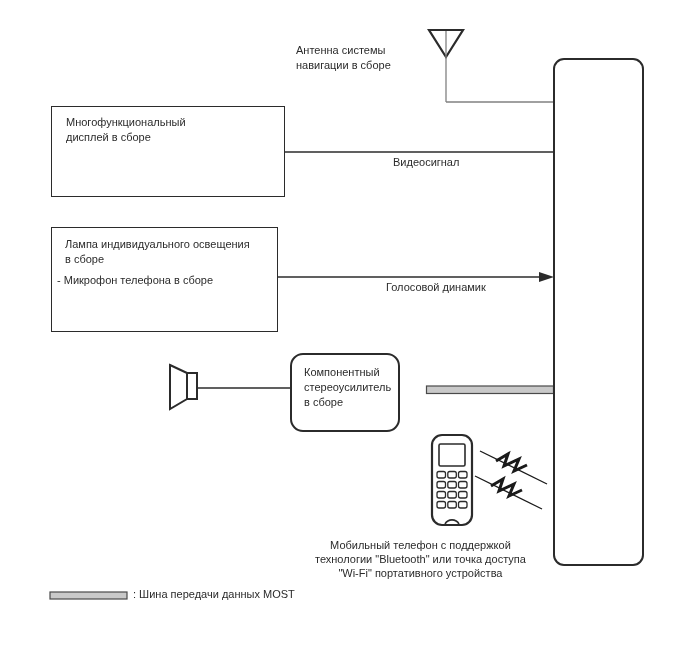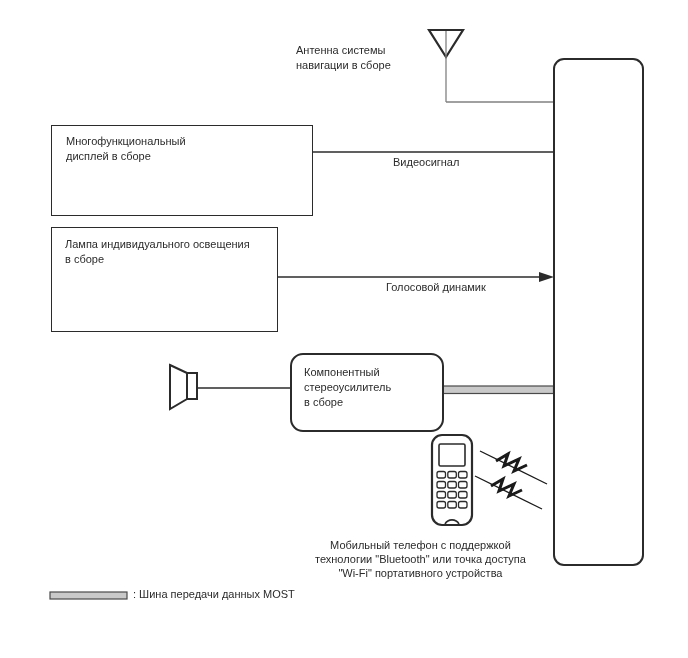--- a/index.html
+++ b/index.html
@@ -77,36 +77,37 @@
       <line x1="0" y1="0" x2="67" y2="33" stroke-width="1.3"></line>
       <polyline points="16,10 28,3 24,15 39,8 34,20 47,14" stroke-width="3" stroke-linejoin="miter"></polyline>
     </g>
 
     <rect x="50" y="592" width="77" height="7" fill="#c9c9c9" stroke="#4a4a4a" stroke-width="1.2"></rect>
   </svg>
 
   <div class="lbl" id="antenna-label" style="left:296px;top:27px;margin-top:16px;">Антенна системы
 навигации в сборе</div>
 
-  <div class="box" id="display-box" style="left:51px;top:106px;width:262px;height:91px;margin-top:19px;">
+  <div class="box" id="display-box" style="left:51px;top:106px;width:234px;height:91px;">
     <div class="box-text" style="left:14px;top:8px;">Многофункциональный
 дисплей в сборе</div>
   </div>
 
   <div class="lbl" id="video-label" style="left:377px;top:156px;padding-left:16px;">Видеосигнал</div>
 
   <div class="box" id="lamp-box" style="left:51px;top:227px;width:227px;height:105px;">
     <div class="box-text" style="left:13px;top:9px;">Лампа индивидуального освещения
 в сборе</div>
+    <div class="box-text" style="left:5px;top:45px;">- Микрофон телефона в сборе</div>
   </div>
 
   <div class="lbl" id="voice-label" style="left:386px;top:281px;">Голосовой динамик</div>
 
 
-  <div class="box rounded" id="amp-box" style="left:290px;top:353px;width:154px;height:79px;padding-left:48px;">
+  <div class="box rounded" id="amp-box" style="left:290px;top:353px;width:110px;height:79px;padding-left:48px;">
     <div class="box-text" style="left:12px;top:10px;">Компонентный
 стереоусилитель
 в сборе</div>
   </div>
 
   <div class="lbl" id="phone-label" style="left:315px;top:538px;">Мобильный телефон с поддержкой
 технологии "Bluetooth" или точка доступа
 "Wi-Fi" портативного устройства</div>
 
   <div class="box rounded" id="radio-box" style="left:553px;top:58px;width:91px;height:508px;border-radius:11px;"></div>

